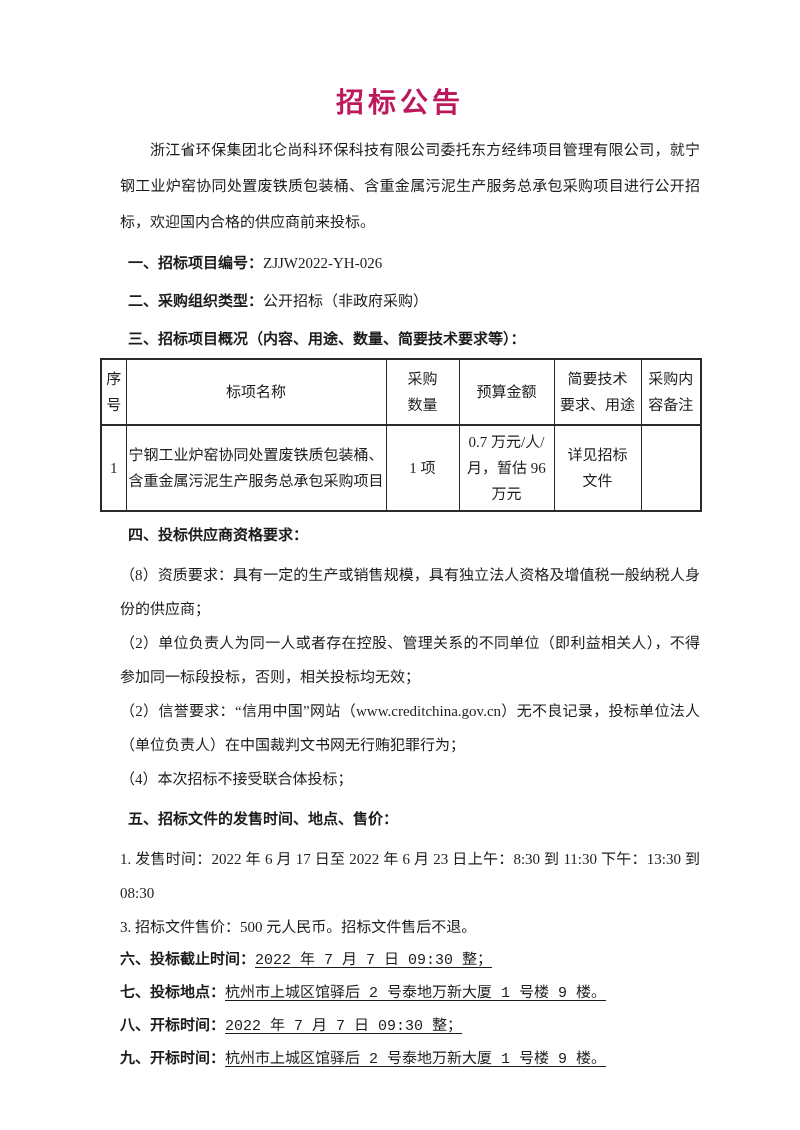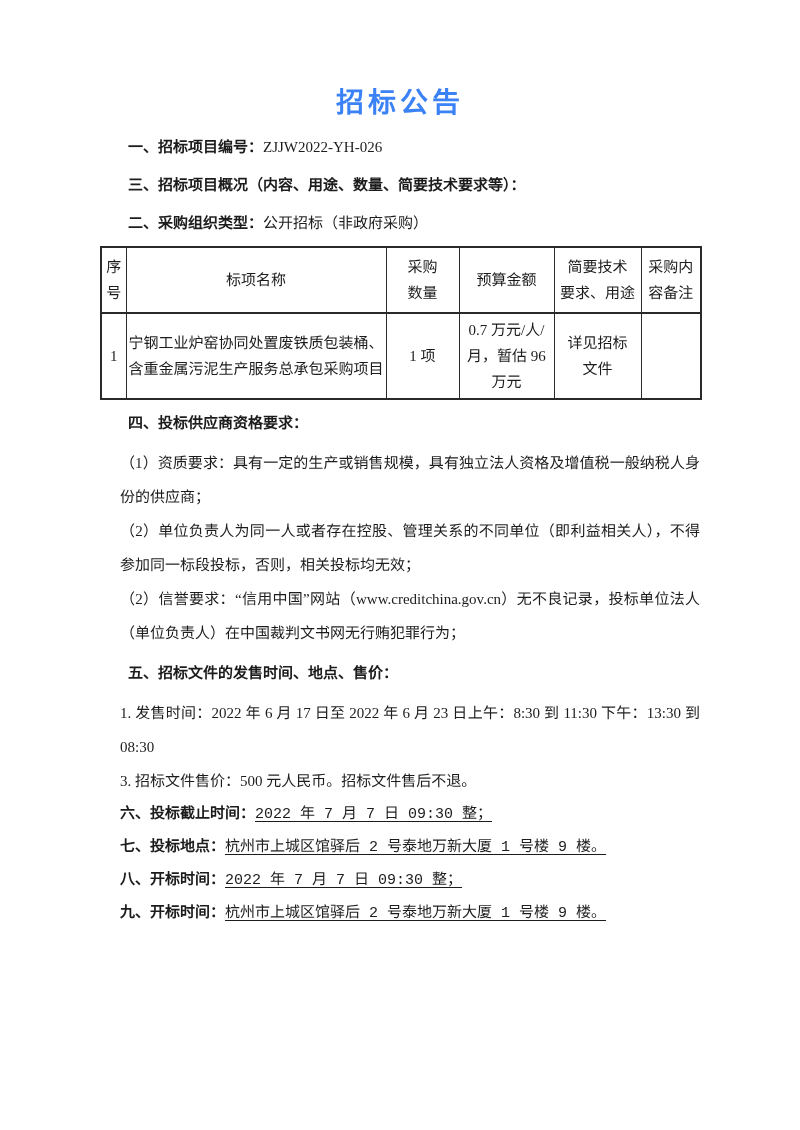--- a/index.html
+++ b/index.html
@@ -19,21 +19,21 @@
     font-size: 15px;
     overflow: hidden;
   }
   .title {
     margin: 0 0 12px 0;
     text-align: center;
     font-family: "Liberation Sans", "DejaVu Sans", sans-serif;
     font-size: 28px;
     font-weight: 700;
     letter-spacing: 4px;
-    color: #3b82f6;
+    color: #be185d;
   }
   .intro {
     margin: 0 0 4px 0;
     padding: 0 0 0 20px;
     text-indent: 2em;
     line-height: 36px;
     text-align: justify;
   }
   .sec {
     margin: 8px;
@@ -81,26 +81,27 @@
     height: 60px;
   }
 </style>
 </head>
 <body>
 
 <div class="page">
 
   <h1 class="title">招标公告</h1>
 
+  <p class="intro">浙江省环保集团北仑尚科环保科技有限公司委托东方经纬项目管理有限公司，就宁钢工业炉窑协同处置废铁质包装桶、含重金属污泥生产服务总承包采购项目进行公开招标，欢迎国内合格的供应商前来投标。</p>
 
   <p class="sec"><span class="b">一、招标项目编号：</span><span>ZJJW2022-YH-026</span></p>
 
+  <p class="sec"><span class="b">二、采购组织类型：</span><span>公开招标（非政府采购）</span></p>
+
   <p class="sec sec3 b">三、招标项目概况（内容、用途、数量、简要技术要求等）：</p>
-
-  <p class="sec"><span class="b">二、采购组织类型：</span><span>公开招标（非政府采购）</span></p>
 
   <table class="overview">
     <colgroup>
       <col style="width:25px">
       <col style="width:260px">
       <col style="width:73px">
       <col style="width:95px">
       <col style="width:87px">
       <col style="width:60px">
     </colgroup>
@@ -127,23 +128,24 @@
         <td>0.7 万元/人/
 月，暂估 96 万元</td>
         <td>详见招标
 文件</td>
         <td></td>
       </tr>
     </tbody>
   </table>
 
   <p class="sec b">四、投标供应商资格要求：</p>
-  <p class="item">（1）资质要求：具有一定的生产或销售规模，具有独立法人资格及增值税一般纳税人身份的供应商；</p>
+  <p class="item">（8）资质要求：具有一定的生产或销售规模，具有独立法人资格及增值税一般纳税人身份的供应商；</p>
   <p class="item">（2）单位负责人为同一人或者存在控股、管理关系的不同单位（即利益相关人），不得参加同一标段投标，否则，相关投标均无效；</p>
   <p class="item">（2）信誉要求：“信用中国”网站（www.creditchina.gov.cn）无不良记录，投标单位法人（单位负责人）在中国裁判文书网无行贿犯罪行为；</p>
+  <p class="item">（4）本次招标不接受联合体投标；</p>
 
   <p class="sec b">五、招标文件的发售时间、地点、售价：</p>
   <p class="item">1. 发售时间：2022 年 6 月 17 日至 2022 年 6 月 23 日上午：8:30 到 11:30 下午：13:30 到 08:30</p>
   <p class="item">3. 招标文件售价：500 元人民币。招标文件售后不退。</p>
 
   <p class="tail"><span class="b">六、投标截止时间：</span><span class="u">2022 年 7 月 7 日 09:30 整；</span></p>
 
   <p class="tail"><span class="b">七、投标地点：</span><span class="u">杭州市上城区馆驿后 2 号泰地万新大厦 1 号楼 9 楼。</span></p>
 
   <p class="tail"><span class="b">八、开标时间：</span><span class="u">2022 年 7 月 7 日 09:30 整；</span></p>

